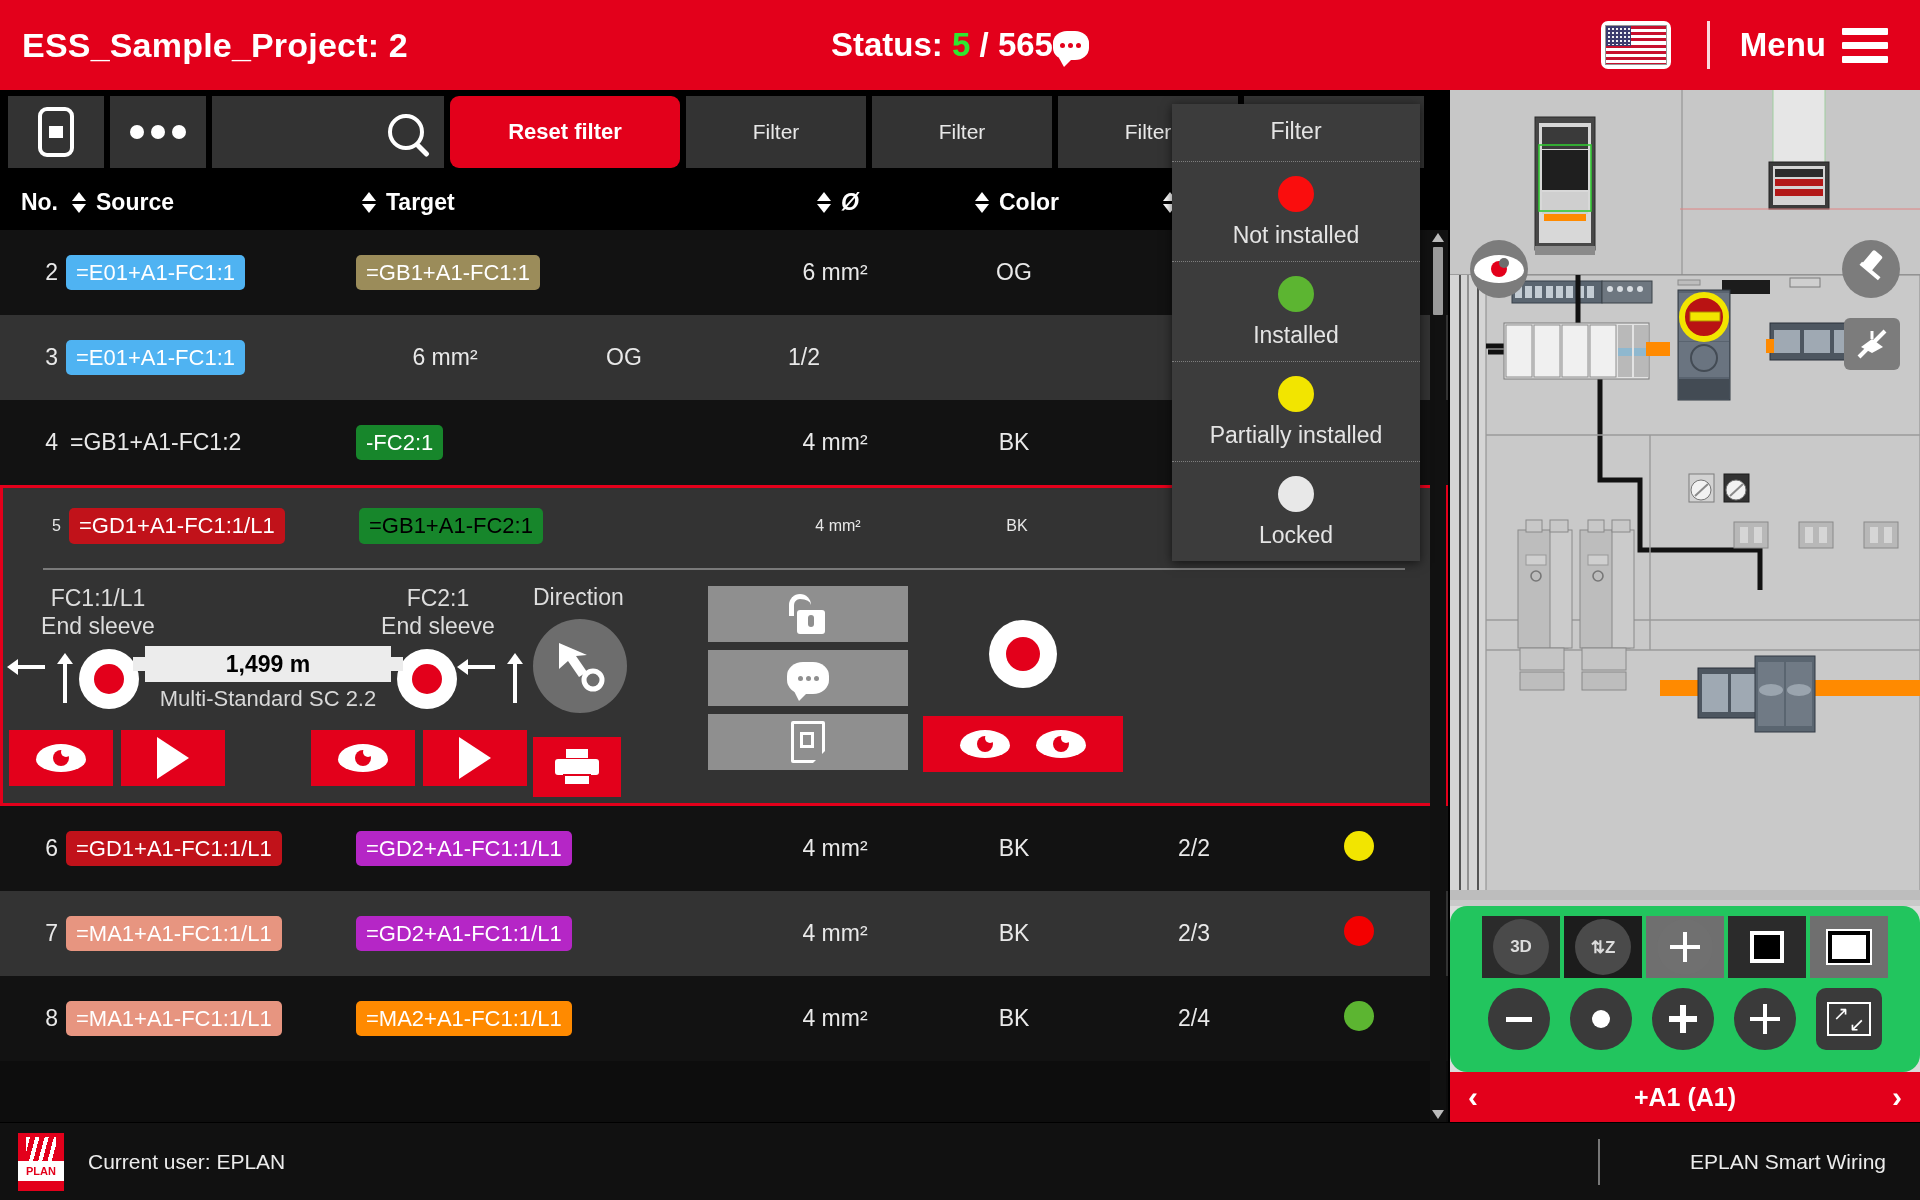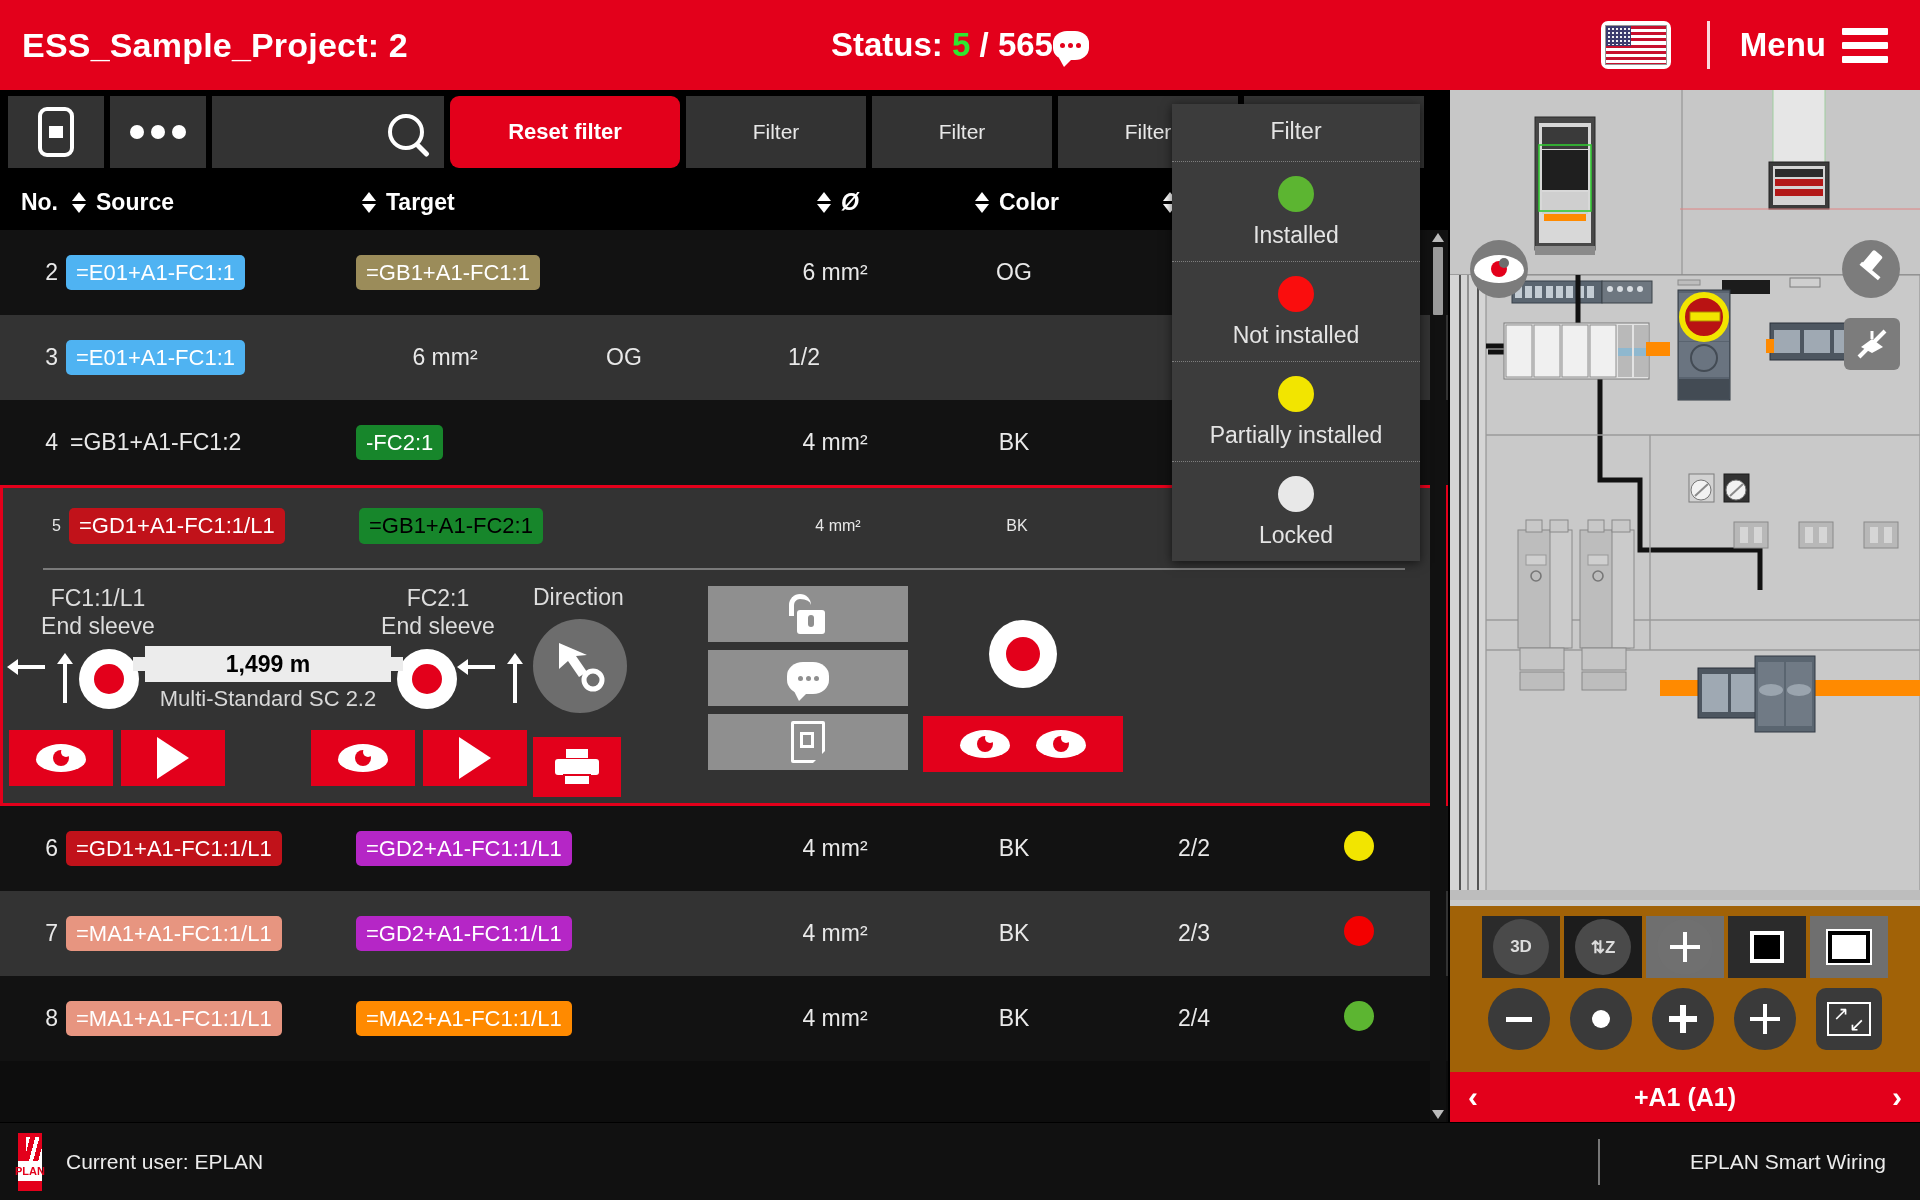--- a/index.html
+++ b/index.html
@@ -152,21 +152,21 @@
 
   
   .view3d { flex:1; position:relative; background:#c9c9c9; overflow:hidden; min-height:0;}
   .scene { position:absolute; inset:0; }
   .floatbtn { position:absolute; width:58px;height:58px;border-radius:50%;background:#7c7c7c; display:flex;align-items:center;justify-content:center; }
   .pin { width:30px;height:36px;position:relative;}
   .pin:before{content:"";position:absolute;left:10px;top:0;width:12px;height:20px;background:#fff;transform:rotate(40deg);border-radius:2px;}
   .pin:after{content:"";position:absolute;left:2px;top:18px;width:24px;height:4px;background:#fff;transform:rotate(40deg);}
   .sqbtn { position:absolute; width:56px;height:52px;background:#7c7c7c; border-radius:6px; display:flex;align-items:center;justify-content:center;}
 
-  .v3dtools { background:#a16207; padding:10px 0 12px; flex:0 0 auto;}
+  .v3dtools { background:#22c55e; padding:10px 0 12px; flex:0 0 auto;border-radius:17px;}
   .tools-row { display:flex; justify-content:center; gap:4px; margin-bottom:10px;}
   .tools-row.r2 { gap:20px; }
   .circ { width:62px;height:62px;border-radius:50%;background:#3a3a3a; display:flex;align-items:center;justify-content:center; color:#e9e9e9;}
   .circ.lt { background:#707070; }
   .tslot { width:78px; height:62px; display:flex;align-items:center;justify-content:center;}
   .tslot.dark { background:#2b2b2b;}
   .tslot.darker { background:#1c1c1c;}
   .tslot.grey { background:#6f6f6f;}
   .blackbox { width:34px;height:32px;background:#000;border:4px solid #fff;}
   .whitebox { width:42px;height:32px;background:#fff;border:4px solid #000; outline:2px solid #fff;}
@@ -182,21 +182,21 @@
   .expandc:after{content:"↗";position:absolute;left:4px;top:-2px;color:#fff;font-size:19px;}
   .expandc:before{content:"↙";position:absolute;right:4px;bottom:-2px;color:#fff;font-size:19px;}
   .lbl3d { font-size:17px; color:#ddd; font-weight:bold;}
 
   .navbar3d { background:#E3001B; height:50px; display:flex; align-items:center; justify-content:space-between; padding:0 18px; flex:0 0 50px;}
   .navbar3d .cname { font-size:25px; font-weight:bold; color:#fff;}
   .chev { font-size:30px; color:#fff; font-weight:bold; line-height:1;}
 
   
   .statusbar { height:78px; background:#111; display:flex; align-items:center; flex:0 0 78px; border-top:1px solid #000;}
-  .logo { width:24px;height:58px; margin-left:18px; background:#fff; display:flex; flex-direction:column;}
+  .logo { width:46px;height:58px; margin-left:18px; background:#fff; display:flex; flex-direction:column;}
   .logo .t { flex:1; background:#E3001B; position:relative; overflow:hidden;}
   .logo .t:after{content:"";position:absolute;left:8px;top:4px;width:30px;height:28px;
      background:repeating-linear-gradient(105deg,#fff 0 4px,transparent 4px 9px);}
   .logo .m { height:20px; background:#fff; display:flex;align-items:center;justify-content:center; font-size:11px; font-weight:bold; color:#E3001B;}
   .logo .b { height:10px; background:#E3001B;}
   .curuser { margin-left:24px; font-size:21px; color:#ececec;}
   .sbright { margin-left:auto; display:flex; align-items:center; padding-right:34px;gap:42px;}
   .sbdiv { width:2px; height:46px; background:#777; margin-right:48px;}
   .prodname { font-size:21px; color:#ececec;}
 </style>
@@ -497,26 +497,26 @@
           <span class="arr up"></span>
           <span class="vthumb"></span>
           <span style="flex:1"></span>
           <span class="arr dn"></span>
         </div>
       </div>
 
       <div class="fdrop">
         <div class="ftitle">Filter</div>
         <div class="fitem">
+          <div class="fdot" style="background:#FA0D0D"></div>
+          <div class="flabel">Not installed</div>
+        </div>
+        <div class="fitem">
           <div class="fdot" style="background:#5CB531"></div>
           <div class="flabel">Installed</div>
-        </div>
-        <div class="fitem">
-          <div class="fdot" style="background:#FA0D0D"></div>
-          <div class="flabel">Not installed</div>
         </div>
         <div class="fitem">
           <div class="fdot" style="background:#F2E500"></div>
           <div class="flabel">Partially installed</div>
         </div>
         <div class="fitem">
           <div class="fdot" style="background:#E8E8E8"></div>
           <div class="flabel">Locked</div>
         </div>
       </div>

